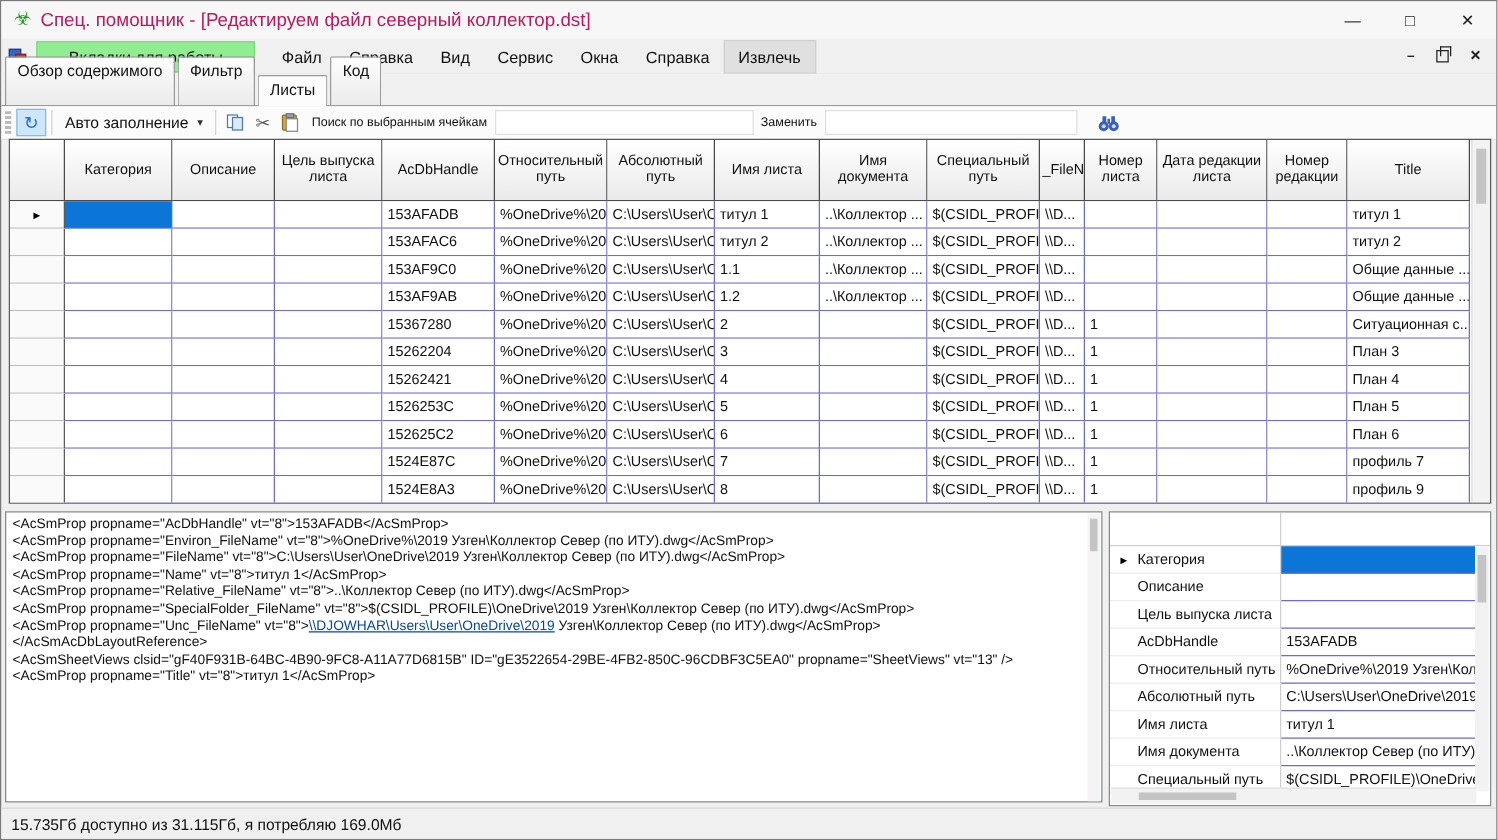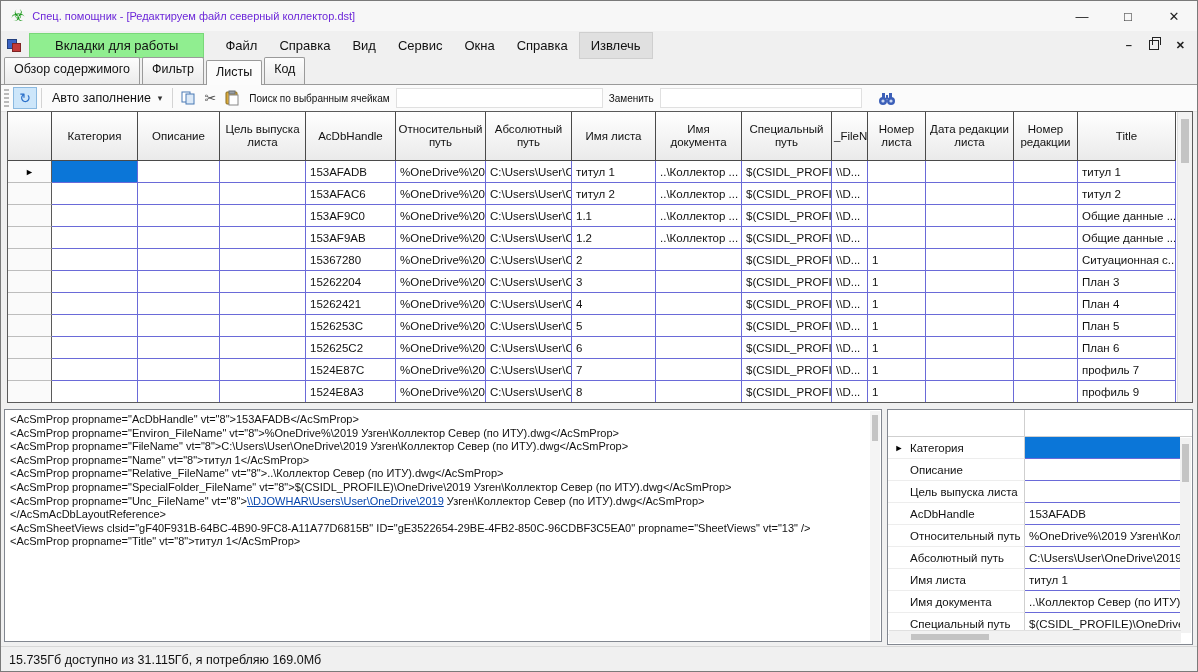--- a/index.html
+++ b/index.html
@@ -1,37 +1,37 @@
 <!DOCTYPE html>
 <html><head>
 <meta charset="utf-8">
 <style>
   html,body{margin:0;padding:0;background:#cfcfcf;font-family:"Liberation Sans",sans-serif;}
   .window{position:relative;width:1198px;height:672px;background:#f0f0f0;border:1px solid #7a7a7a;box-sizing:border-box;overflow:hidden;}
   
   .titlebar{position:absolute;left:0;top:0;width:100%;height:30px;background:#f7f7f7;display:flex;align-items:center;}
   .appicon{font-size:16px;color:#1d9a1d;margin:0 7px 0 10px;line-height:1;}
-  .title{font-size:11px;color:#6d28d9;}
+  .title{font-size:15px;color:#be185d;}
   .wincontrols{margin-left:auto;display:flex;height:100%;}
   .wbtn{width:46px;height:100%;display:flex;align-items:center;justify-content:center;font-size:13px;color:#222;}
   
   .menubar{position:absolute;left:0;top:30px;width:100%;height:28px;background:#f0f0f0;border-bottom:1px solid #dcdcdc;display:flex;align-items:center;}
   .form-icon{width:16px;height:14px;position:relative;margin:0 6px 0 6px;flex:none;}
   .form-icon .sq1{position:absolute;left:0;top:1px;width:8px;height:8px;background:#3a63c4;border:1px solid #24407e;}
   .form-icon .sq2{position:absolute;left:5px;top:5px;width:7px;height:7px;background:#c23a3a;border:1px solid #7e2424;}
   .greenbtn{background:#90ee90;border:1px solid #79d879;padding:4px 25px;font-size:13px;color:#111;margin-right:10px;}
   .menuitem{padding:5px 11px;font-size:13px;color:#111;}
   .menuitem.hl{background:#e0e0e0;border:1px solid #cfcfcf;}
   .mdicontrols{margin-left:auto;display:flex;align-items:center;gap:17px;padding-right:12px;}
   .mdib{font-size:11px;font-weight:bold;color:#222;line-height:1;}
   .restore-icon{position:relative;width:8px;height:8px;border:1px solid #222;background:transparent;}
   .restore-icon::before{content:"";position:absolute;top:-4px;left:2px;width:7px;height:7px;border:1px solid #222;border-bottom:none;}
   
   .tabstrip{position:absolute;left:0;top:58px;width:100%;height:26px;background:#f0f0f0;border-bottom:1px solid #9a9a9a;display:flex;align-items:flex-end;padding-left:3px;box-sizing:border-box;}
-  .tab{font-size:12.5px;color:#111;background:linear-gradient(#fdfdfd,#ebebeb);border:1px solid #9a9a9a;border-bottom:none;padding:4px 9px 8px 9px;margin-right:2px;border-radius:2px 2px 0 0;}
+  .tab{font-size:12.5px;color:#111;background:linear-gradient(#fdfdfd,#ebebeb);border:1px solid #9a9a9a;border-bottom:none;padding:4px 9px 20px 9px;margin-right:2px;border-radius:2px 2px 0 0;}
   .tab.active{background:#fcfcfc;position:relative;margin-bottom:-1px;padding-bottom:6px;z-index:3;}
   
   .toolbar{position:absolute;left:0;top:84px;width:100%;height:26px;background:#fbfbfb;display:flex;align-items:center;border-bottom:1px solid #e3e3e3;}
   .grip{width:5px;height:18px;margin:0 4px 0 3px;background:repeating-linear-gradient(#bbb 0 2px,transparent 2px 4px);flex:none;}
   .tbtn{width:22px;height:20px;display:flex;align-items:center;justify-content:center;flex:none;}
   .tbtn.hlblue{background:#cde6fa;border:1px solid #8bb9e0;}
   .refresh-glyph{color:#2a6fc9;font-size:14px;line-height:1;}
   .tsep{width:1px;height:20px;background:#d4d4d4;margin:0 4px;flex:none;}
   .autofill{display:flex;align-items:center;font-size:12.5px;color:#111;padding:3px 6px;}
   .autofill .arr{margin-left:7px;font-size:9px;color:#333;}

